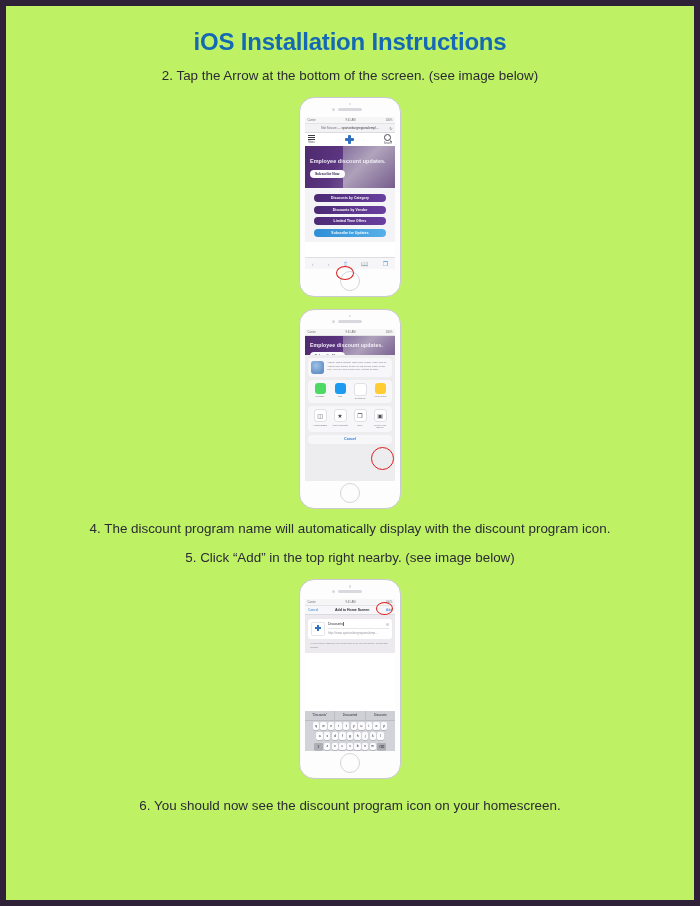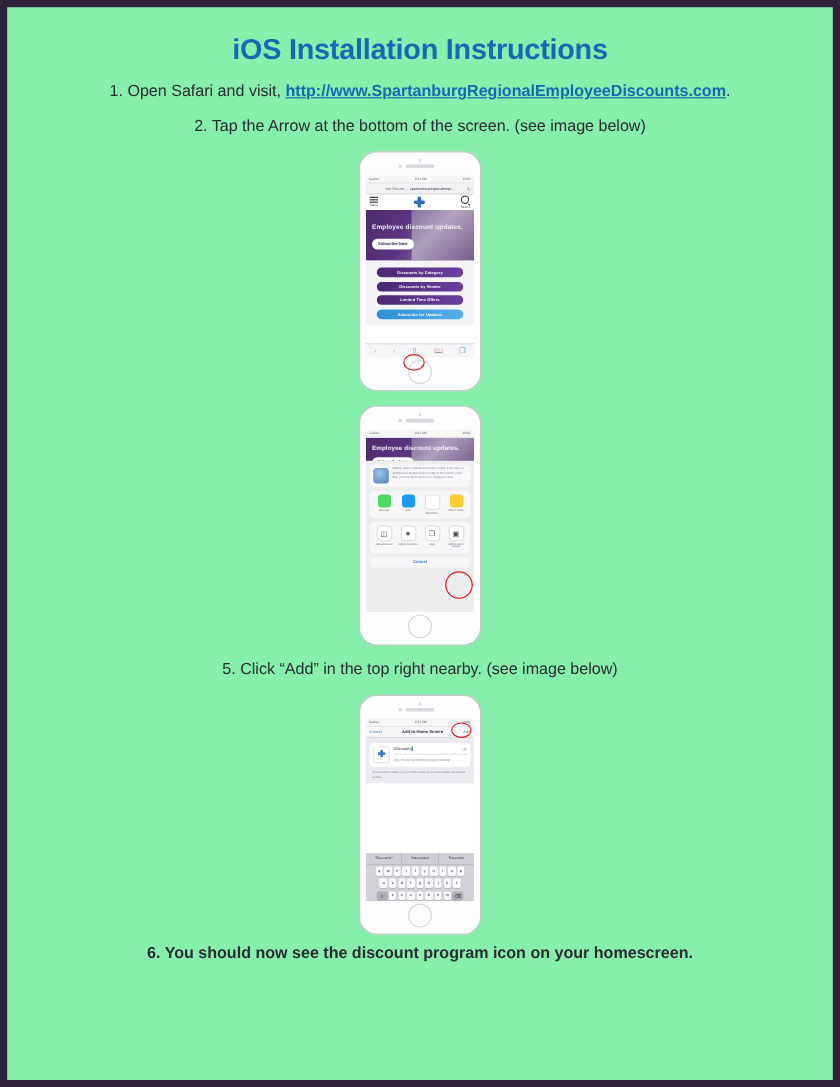--- a/index.html
+++ b/index.html
@@ -5,21 +5,21 @@
   html,body{margin:0;padding:0;}
   body{
     width:700px;height:906px;
     background:#2e2138;
     font-family:"Liberation Sans", sans-serif;
     overflow:hidden;
   }
   .page{
     position:absolute;left:6px;top:6px;
     width:688px;height:894px;
-    background:#86efac;
+    background:#bef264;
     overflow:hidden;
   }
   .title{
     text-align:center;
     color:#1569b4;
     font-size:24px;
     font-weight:bold;
     letter-spacing:-0.2px;
     margin:22px 0 0 0;
   }
@@ -241,25 +241,20 @@
   .krow.r2{padding-left:4px;padding-right:4px;}
   .krow.r3{padding-left:1.6px;padding-right:1.6px;}
 </style>
 </head>
 <body>
 
 <div class="page">
 
   <h1 class="title">iOS Installation Instructions</h1>
 
-  <p class="step">
-    <span>1.</span>
-    <span>Open Safari and visit,</span>
-    <a class="link" href="#">http://www.SpartanburgRegionalEmployeeDiscounts.com</a><span>.</span>
-  </p>
 
   <p class="step">
     <span>2.</span>
     <span>Tap the Arrow at the bottom of the screen. (see image below)</span>
   </p>
 
   <div class="phone-wrap">
     <div class="phone">
       <span class="dot-top"></span>
       <span class="camera"></span>
@@ -386,20 +381,24 @@
           </div>
 
           <div class="cancelbar">Cancel</div>
         </div>
       </div>
 
       <div class="redcircle" style="left:71px;top:137px;width:23px;height:23px;"></div>
     </div>
   </div>
 
+  <p class="step">
+    <span>4.</span>
+    <span>The discount program name will automatically display with the discount program icon.</span>
+  </p>
 
   <p class="step">
     <span>5.</span>
     <span>Click “Add” in the top right nearby. (see image below)</span>
   </p>
 
   <div class="phone-wrap">
     <div class="phone">
       <span class="dot-top"></span>
       <span class="camera"></span>
@@ -477,18 +476,18 @@
             <span class="key">m</span>
             <span class="key wide">⌫</span>
           </div>
         </div>
       </div>
 
       <div class="redcircle" style="left:76px;top:22px;width:17px;height:13px;"></div>
     </div>
   </div>
 
-  <p class="step" style="margin-top:6px;font-weight:bold;">
+  <p class="step" style="margin-top:18px;">
     <span>6.</span>
     <span>You should now see the discount program icon on your homescreen.</span>
   </p>
 
 </div>
 
 </body></html>

